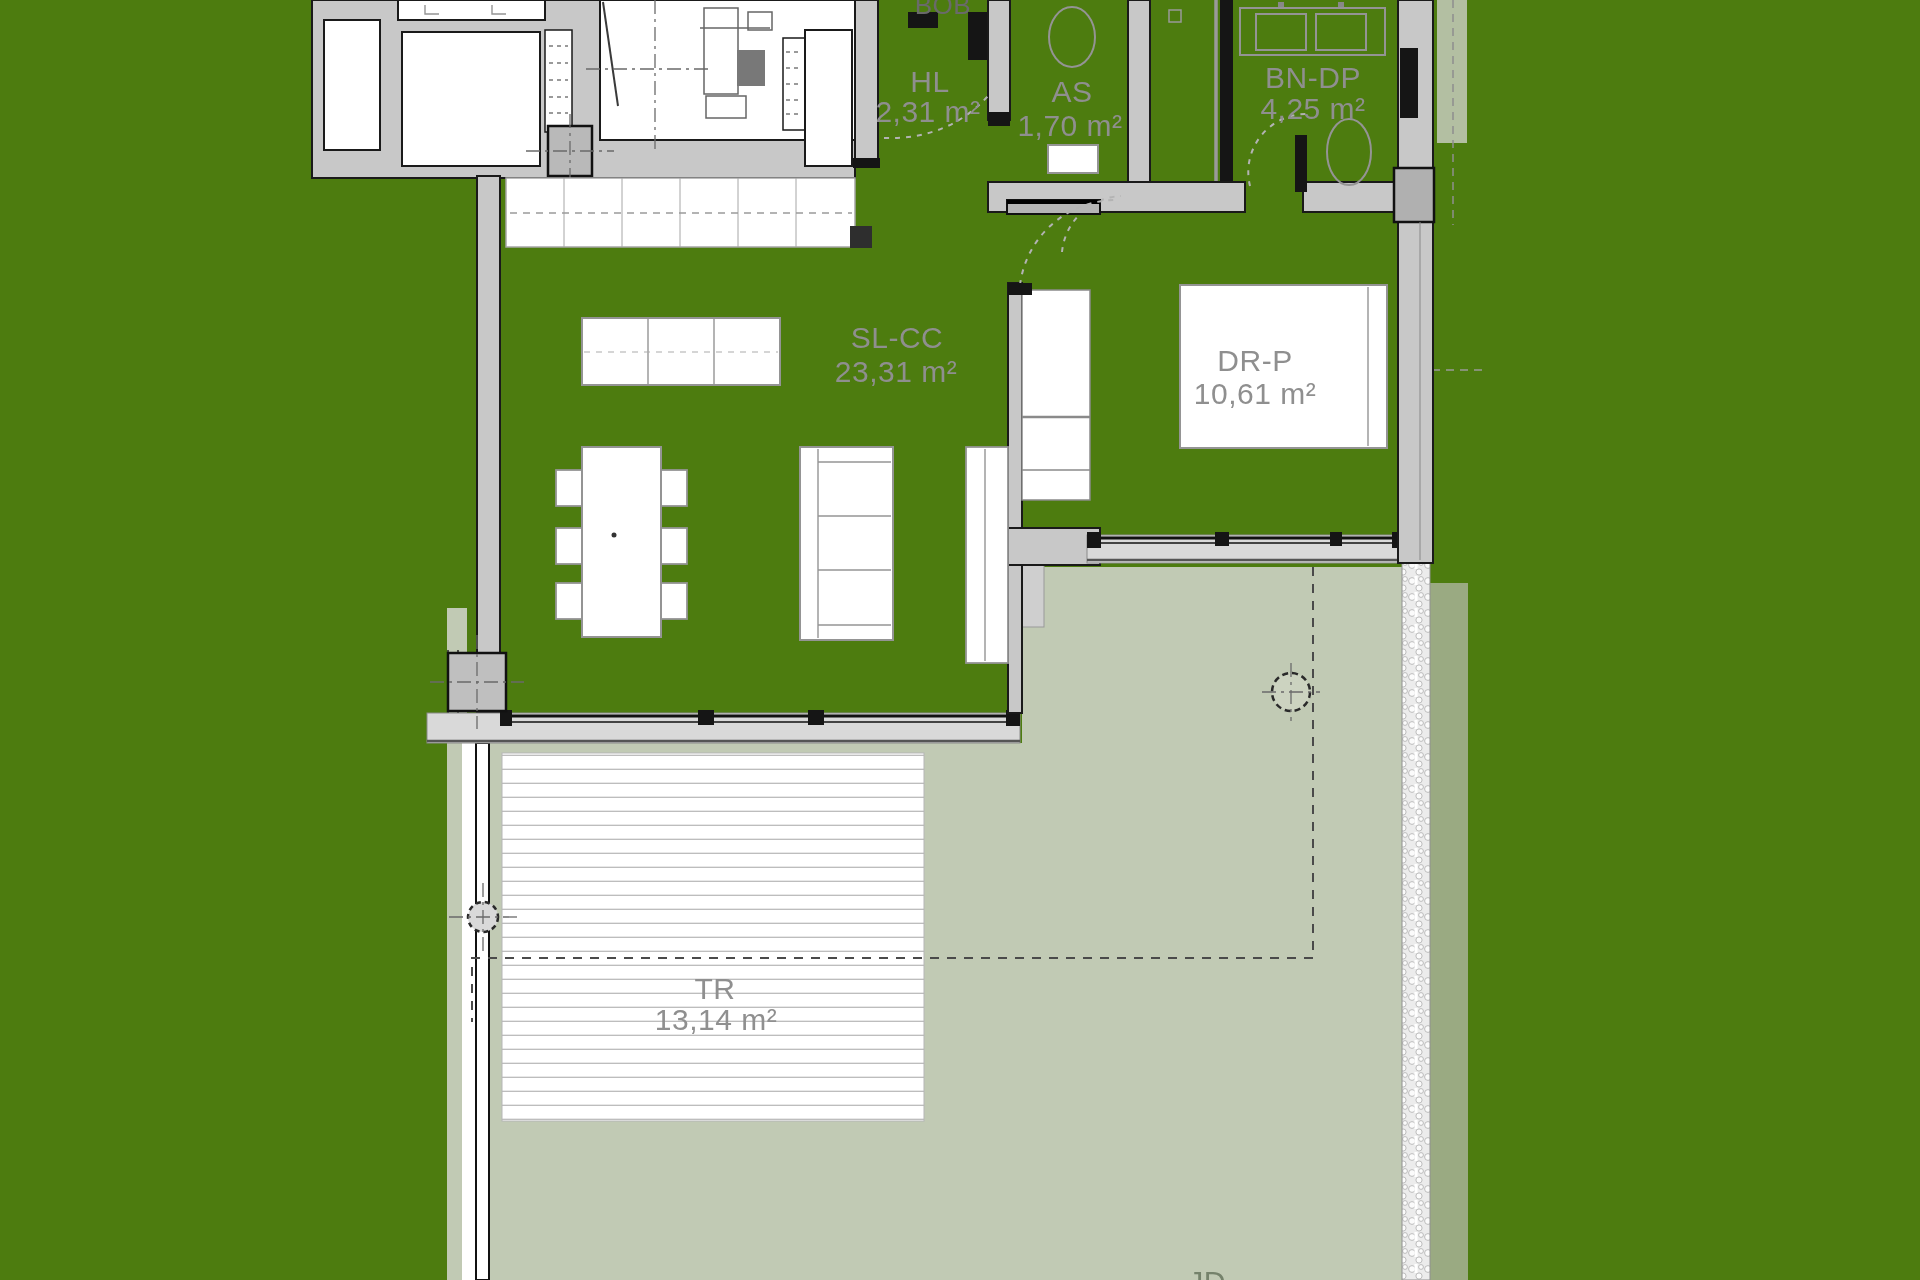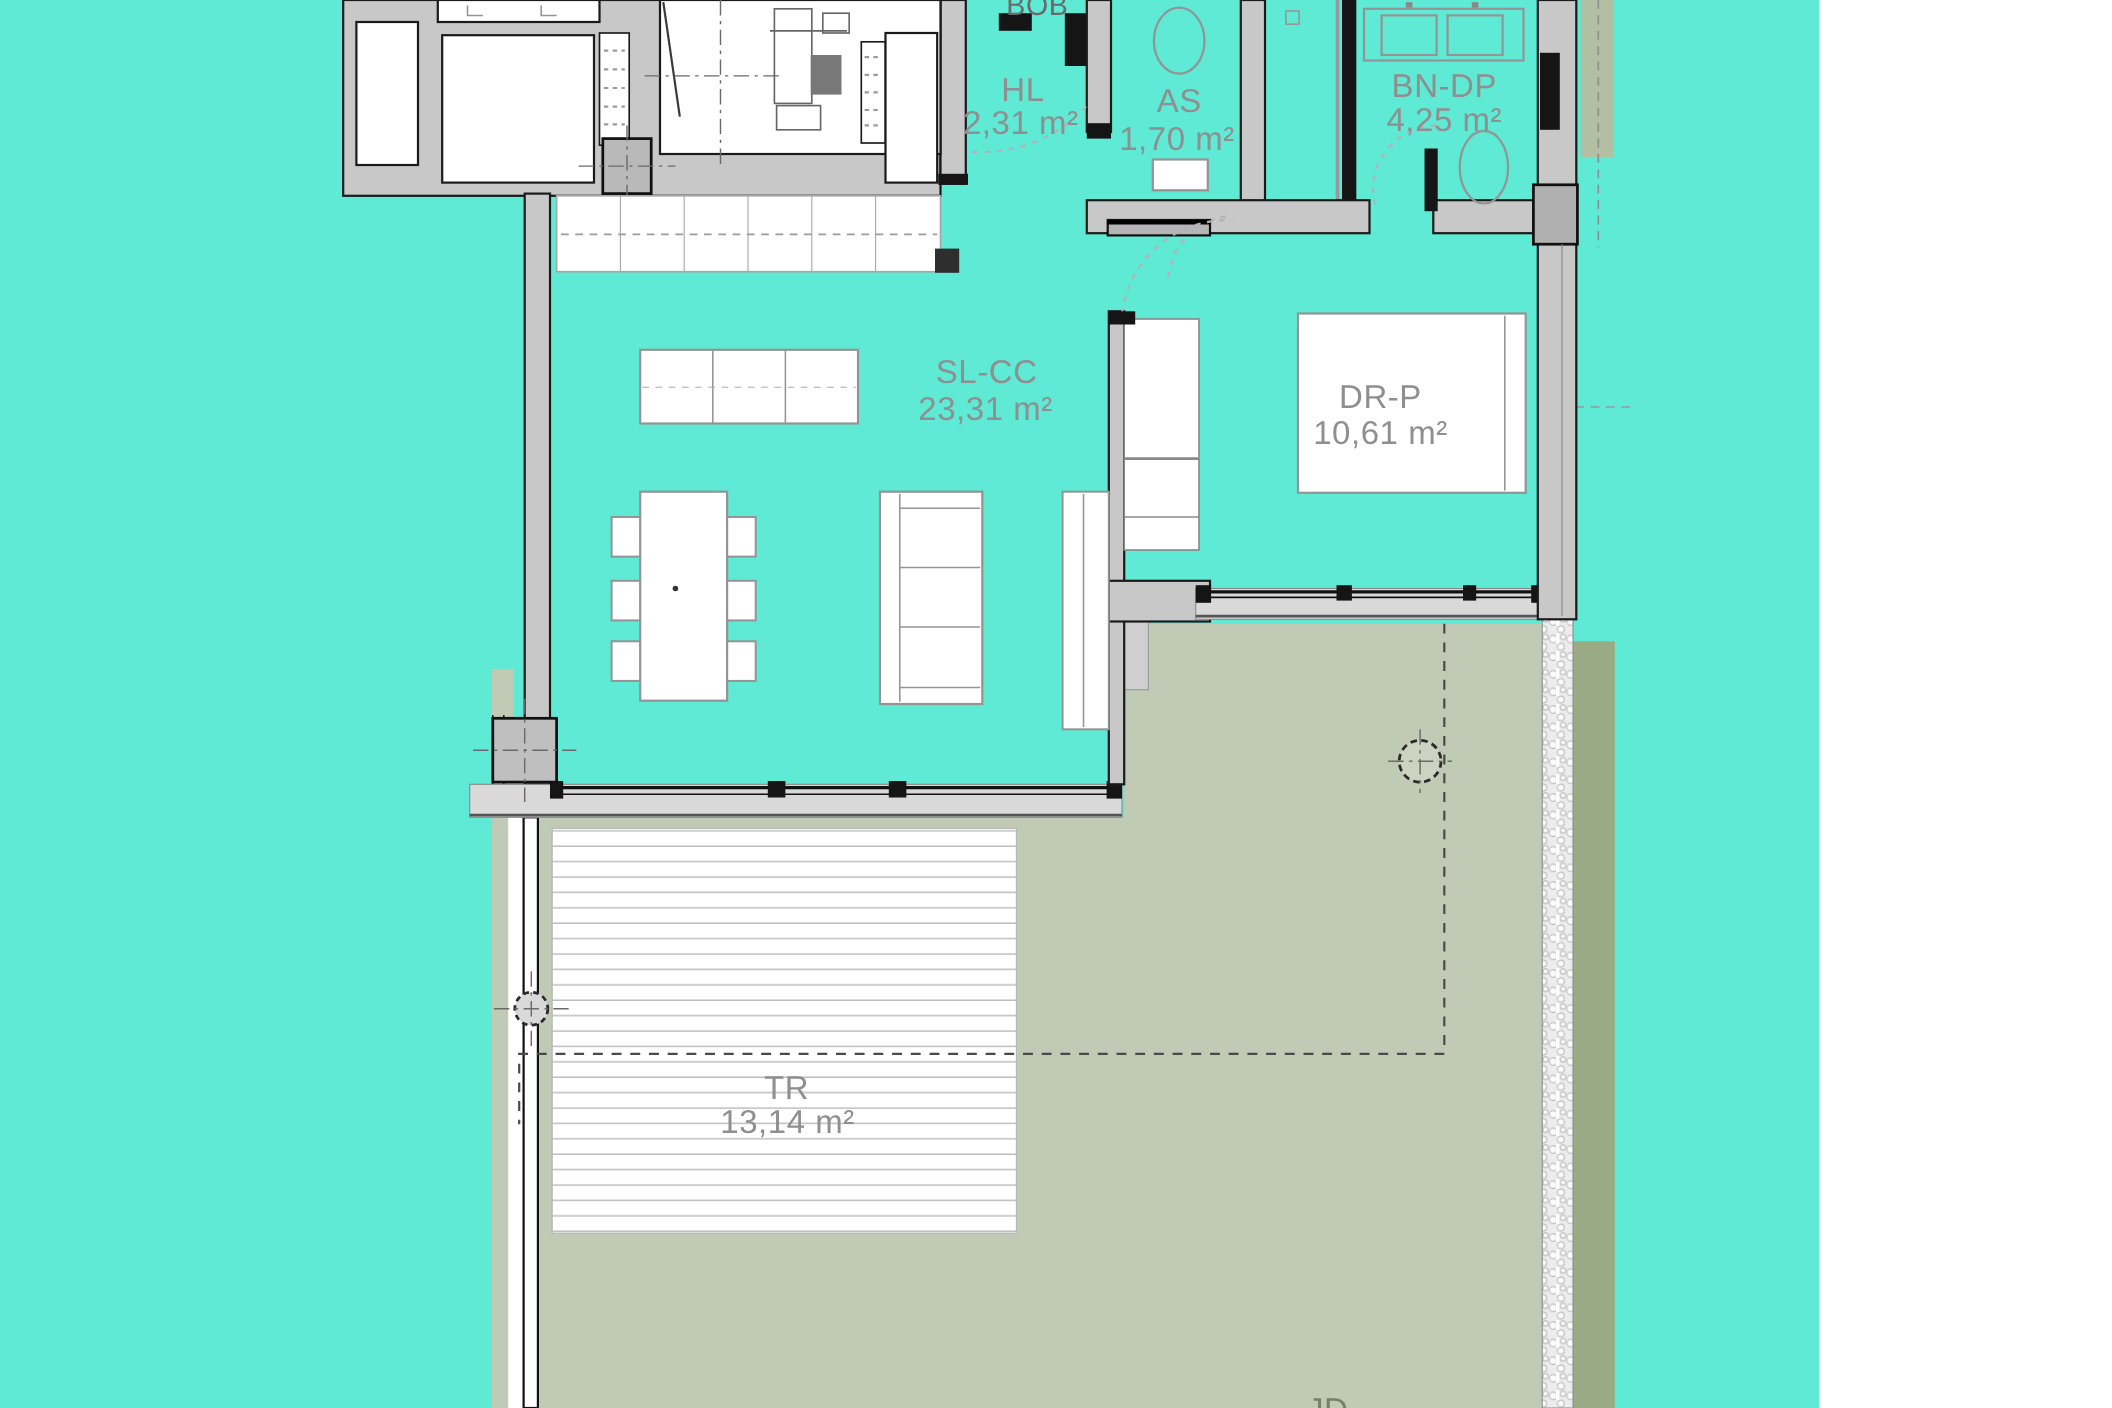--- a/index.html
+++ b/index.html
@@ -1,16 +1,16 @@
 <!DOCTYPE html>
 <html><head>
 <meta charset="utf-8">
 <style>
   html,body{margin:0;padding:0;background:#ffffff;}
-  .stage{position:relative;width:1654px;height:1280px;background:#5eead4;overflow:hidden;
+  .stage{position:relative;width:1920px;height:1280px;background:#4d7c0f;overflow:hidden;
          font-family:"Liberation Sans", sans-serif;}
   svg{display:block;}
   .wall{fill:#c8c8c8;stroke:#1a1a1a;stroke-width:2;}
   .room{fill:#ffffff;stroke:#1a1a1a;stroke-width:2;}
   .furn{fill:#ffffff;stroke:#949494;stroke-width:1.8;}
   .fline{stroke:#949494;stroke-width:1.4;fill:none;}
   .blk{fill:#151515;}
   .dd{stroke:#6a6a6a;stroke-width:1.3;stroke-dasharray:14 5 3 5;fill:none;}
   .arc{stroke:#b3b3b3;stroke-width:2;stroke-dasharray:5 6;fill:none;}
   .bdry{stroke:#4a4a4a;stroke-width:2;stroke-dasharray:9 8;fill:none;}

